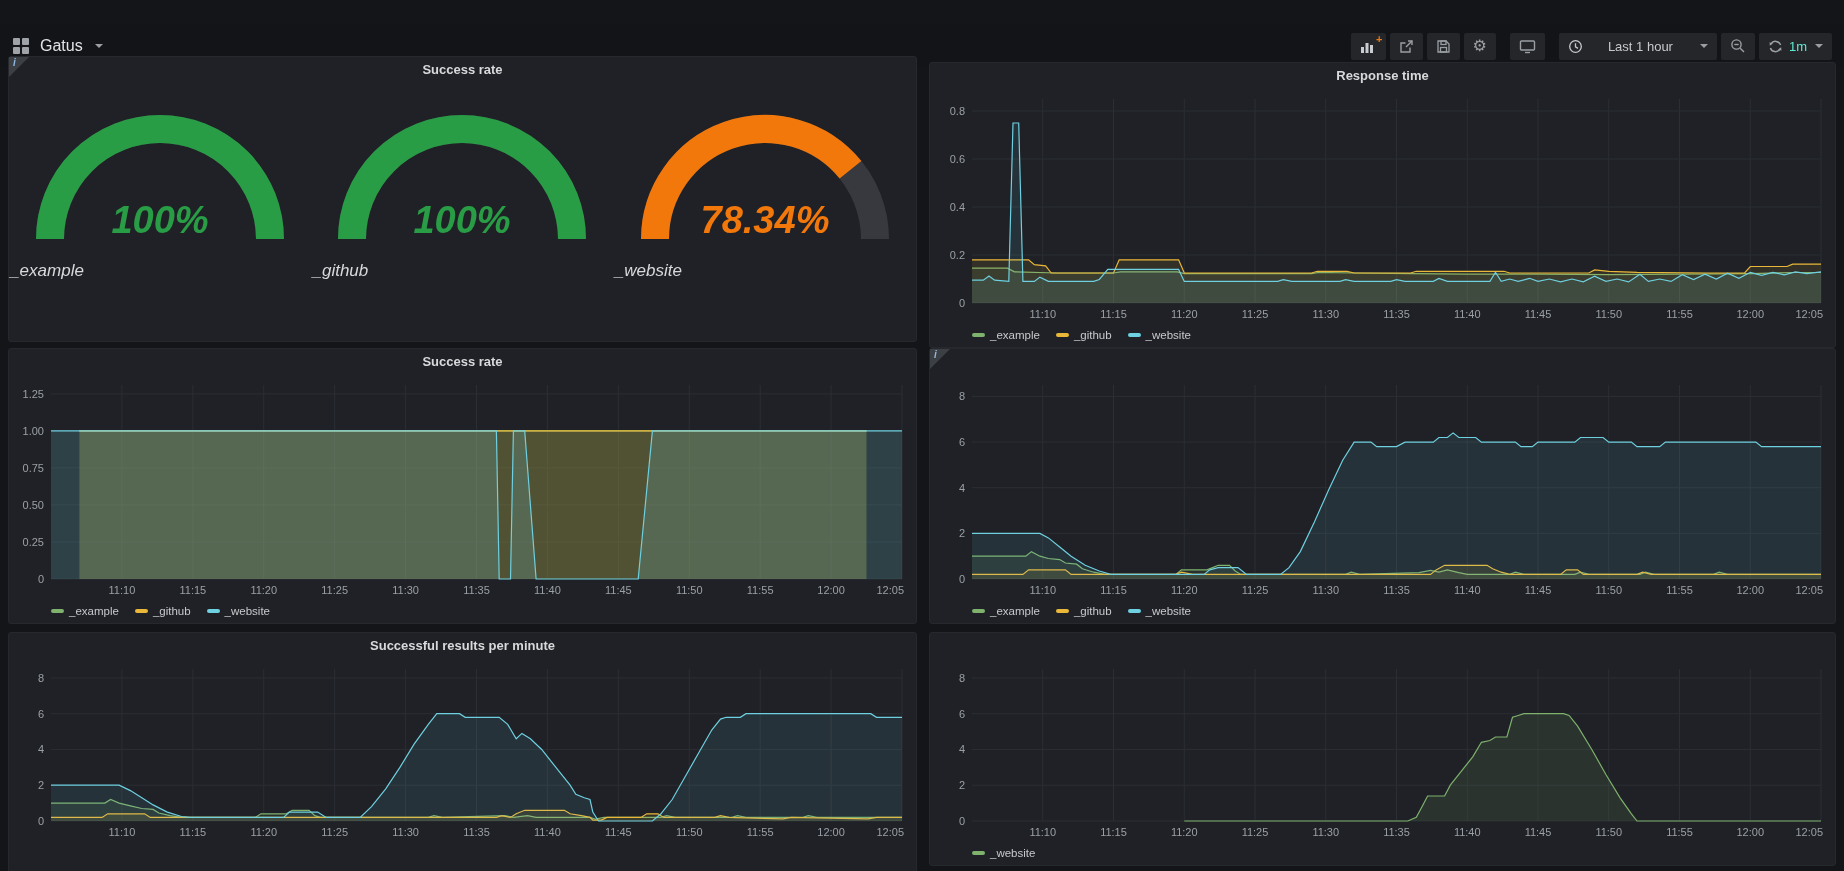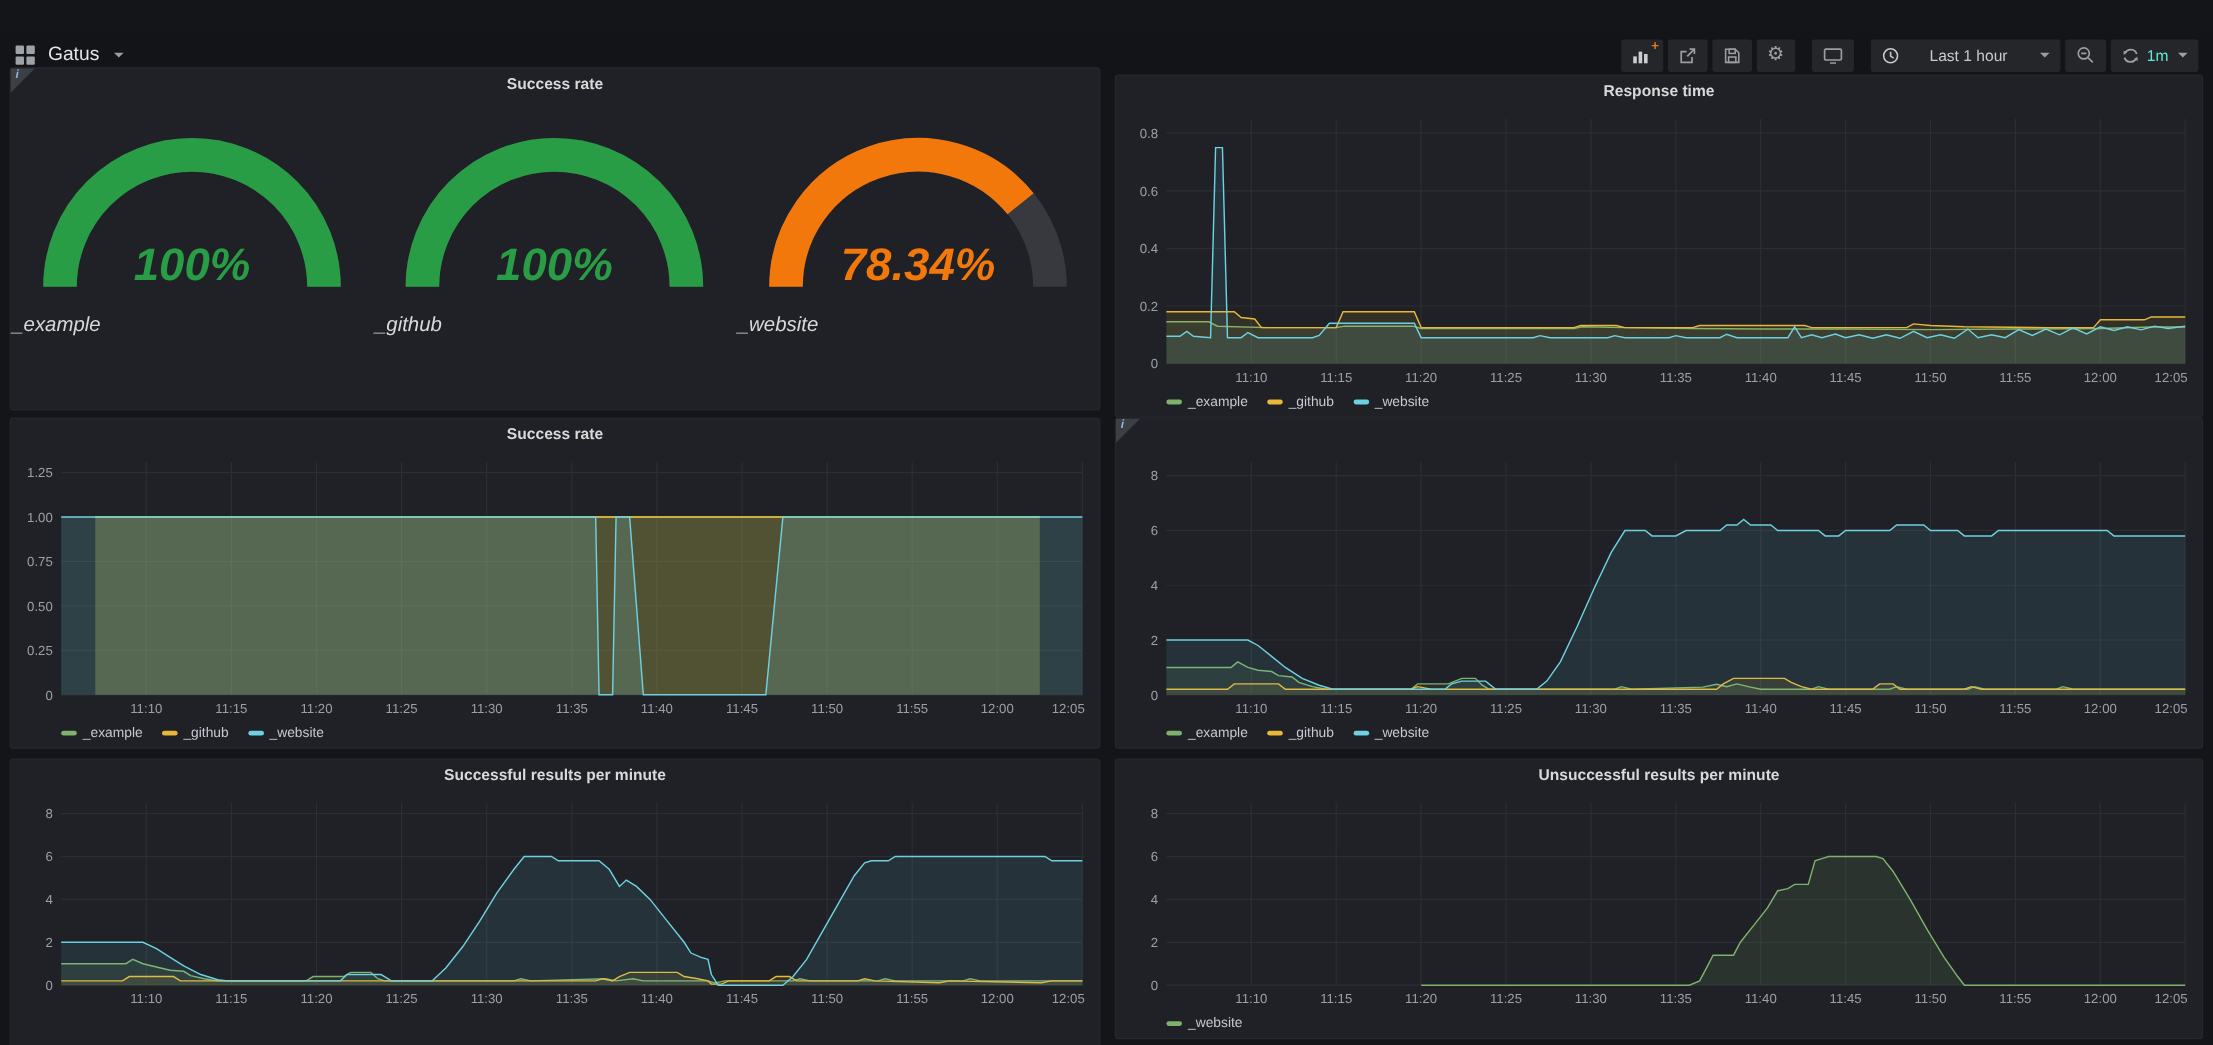--- a/index.html
+++ b/index.html
@@ -413,21 +413,20 @@
         <span>_github</span>
       </span>
       <span class="legend-item">
         <span class="dash" style="background: rgb(110, 208, 224);"></span>
         <span>_website</span>
       </span>
     </div>
 </div>
 
 <div class="panel" style="left:929px;top:632px;width:907px;height:234px">
-  <div class="panel-title">Unsuccessful results per minute</div>
   <div class="chart-body"><svg width="893" height="182">
         <line x1="108.75" y1="10" x2="108.75" y2="162" stroke="#2b2e33" stroke-width="1"></line>
         <line x1="179.5" y1="10" x2="179.5" y2="162" stroke="#2b2e33" stroke-width="1"></line>
         <line x1="250.25" y1="10" x2="250.25" y2="162" stroke="#2b2e33" stroke-width="1"></line>
         <line x1="321" y1="10" x2="321" y2="162" stroke="#2b2e33" stroke-width="1"></line>
         <line x1="391.75" y1="10" x2="391.75" y2="162" stroke="#2b2e33" stroke-width="1"></line>
         <line x1="462.5" y1="10" x2="462.5" y2="162" stroke="#2b2e33" stroke-width="1"></line>
         <line x1="533.25" y1="10" x2="533.25" y2="162" stroke="#2b2e33" stroke-width="1"></line>
         <line x1="604" y1="10" x2="604" y2="162" stroke="#2b2e33" stroke-width="1"></line>
         <line x1="674.75" y1="10" x2="674.75" y2="162" stroke="#2b2e33" stroke-width="1"></line>

